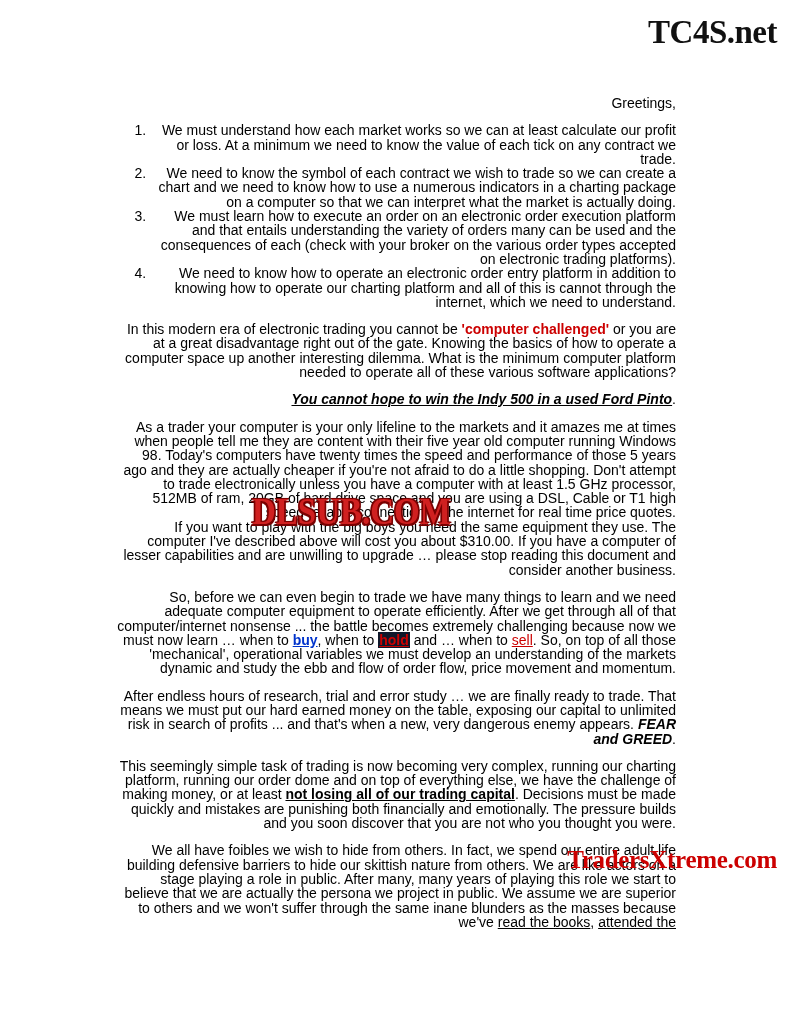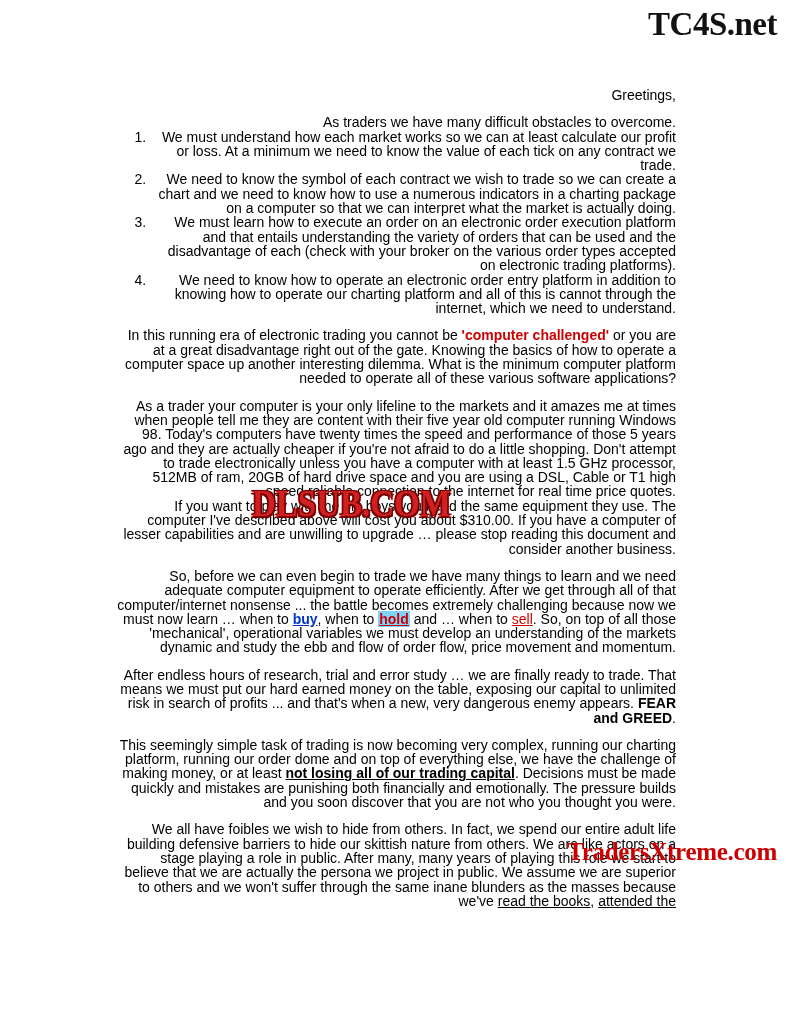--- a/index.html
+++ b/index.html
@@ -12,20 +12,21 @@
     height: 1024px;
     background: #ffffff;
     font-family: "Liberation Sans", sans-serif;
     position: relative;
     overflow: hidden;
   }
   .page {
     position: relative;
     width: 791px;
     height: 880px;
+    margin-top: 8px;
   }
   .header-logo {
     position: absolute;
     top: 6px;
     right: 14px;
     font-family: "Liberation Serif", serif;
     font-weight: bold;
     font-size: 33px;
     color: #111111;
     letter-spacing: -0.5px;
@@ -68,27 +69,27 @@
   }
   .redital {
     color: #cc0000;
     font-weight: bold;
   }
   .headline {
     font-weight: bold;
     font-style: italic;
     text-decoration: underline;
   }
-  .bold-ital { font-weight: bold; }
+  .bold-ital { font-weight: bold; font-style: italic; }
   .underline-bold { font-weight: bold; text-decoration: underline; }
   .underline { text-decoration: underline; }
   .buy { color: #0033cc; font-weight: bold; text-decoration: underline; }
   .sell { color: #cc0000; font-weight: normal; text-decoration: underline; }
   .hold {
-    background: #7dd3fc;
+    background: #0f172a;
     color: #cc0000;
     font-weight: bold;
     text-decoration: underline;
     padding: 0 1px;
   }
   .indent-head {
     margin-left: 8px;
   }
   .watermark {
     position: absolute;
@@ -113,31 +114,31 @@
 <body>
 
 <div class="page">
 
   <div class="header-logo">TC4S.net</div>
 
   <div class="content">
 
     <p class="para">Greetings,</p>
 
-    <p class="para tight">As traders we have many difficult obstacles to overcome.</p>
 
     <ol class="numlist">
       <li>We must understand how each market works so we can at least calculate our profit or loss. At a minimum we need to know the value of each tick on any contract we trade.</li>
       <li> We need to know the symbol of each contract we wish to trade so we can create a chart and we need to know how to use a numerous indicators in a charting package on a computer so that we can interpret what the market is actually doing.</li>
-      <li>We must learn how to execute an order on an electronic order execution platform and that entails understanding the variety of orders that can be used and the disadvantage of each (check with your broker on the various order types accepted on electronic trading platforms).</li>
+      <li>We must learn how to execute an order on an electronic order execution platform and that entails understanding the variety of orders many can be used and the consequences of each (check with your broker on the various order types accepted on electronic trading platforms).</li>
       <li>We need to know how to operate an electronic order entry platform in addition to knowing how to operate our charting platform and all of this is cannot through the internet, which we need to understand.</li>
     </ol>
 
-    <p class="para"><span>In this running era of electronic trading you cannot be </span><span class="redital">'computer challenged'</span><span> or you are at a great disadvantage right out of the gate. Knowing the basics of how to operate a computer space up another interesting dilemma. What is the minimum computer platform needed to operate all of these various software applications?</span></p>
+    <p class="para"><span>In this modern era of electronic trading you cannot be </span><span class="redital">'computer challenged'</span><span> or you are at a great disadvantage right out of the gate. Knowing the basics of how to operate a computer space up another interesting dilemma. What is the minimum computer platform needed to operate all of these various software applications?</span></p>
 
+    <p class="para indent-head"><span class="headline">You cannot hope to win the Indy 500 in a used Ford Pinto</span><span>.</span></p>
 
     <p class="para tight"> As a trader your computer is your only lifeline to the markets and it amazes me at times when people tell me they are content with their five year old computer running Windows 98. Today's computers have twenty times the speed and performance of those 5 years ago and they are actually cheaper if you're not afraid to do a little shopping. Don't attempt to trade electronically unless you have a computer with at least 1.5 GHz processor, 512MB of ram, 20GB of hard drive space and you are using a DSL, Cable or T1 high speed reliable connection to the internet for real time price quotes.</p>
 
     <p class="para"> If you want to play with the big boys you need the same equipment they use. The computer I've described above will cost you about $310.00. If you have a computer of lesser capabilities and are unwilling to upgrade … please stop reading this document and consider another business.</p>
 
     <p class="para"><span>So, before we can even begin to trade we have many things to learn and we need adequate computer equipment to operate efficiently. After we get through all of that computer/internet nonsense ...   the battle becomes extremely challenging because now we must now learn … when to </span><span class="buy">buy</span><span>, when to </span><span class="hold">hold</span><span> and … when to </span><span class="sell">sell</span><span>. So, on top of all those 'mechanical', operational variables we must develop an understanding of the markets dynamic and study the ebb and flow of order flow, price movement and momentum.</span></p>
 
     <p class="para"><span>After endless hours of research, trial and error study … we are finally ready to trade. That means we must put our hard earned money on the table, exposing our capital to unlimited risk in search of  profits ... and that's when a new, very dangerous enemy appears. </span><span class="bold-ital">FEAR and GREED</span><span>.</span></p>
 
     <p class="para"><span>This seemingly simple task of trading is now becoming very complex, running our charting platform, running our order dome and on top of everything else, we have the challenge of making money, or at least </span><span class="underline-bold">not losing all of our trading capital</span><span>. Decisions must be made quickly and mistakes are punishing both financially and emotionally. The pressure builds and you soon discover that you are not who you thought you were.</span></p>

